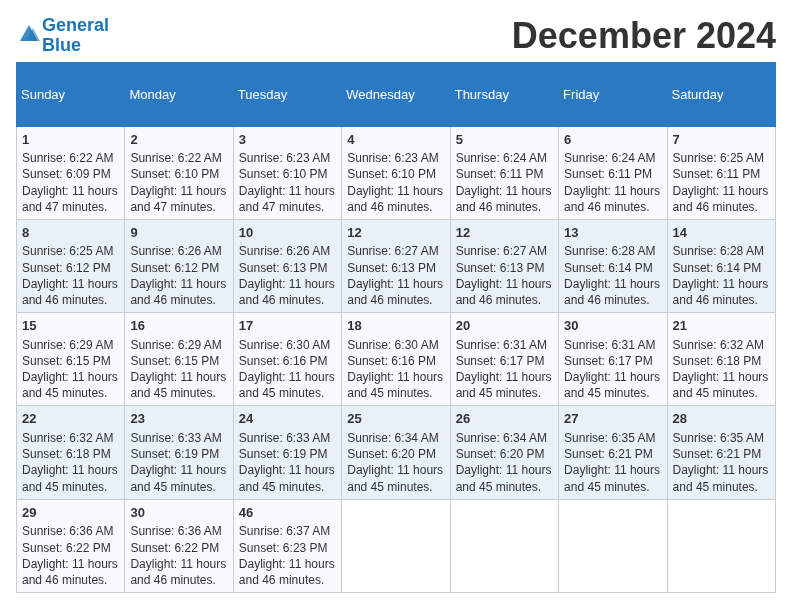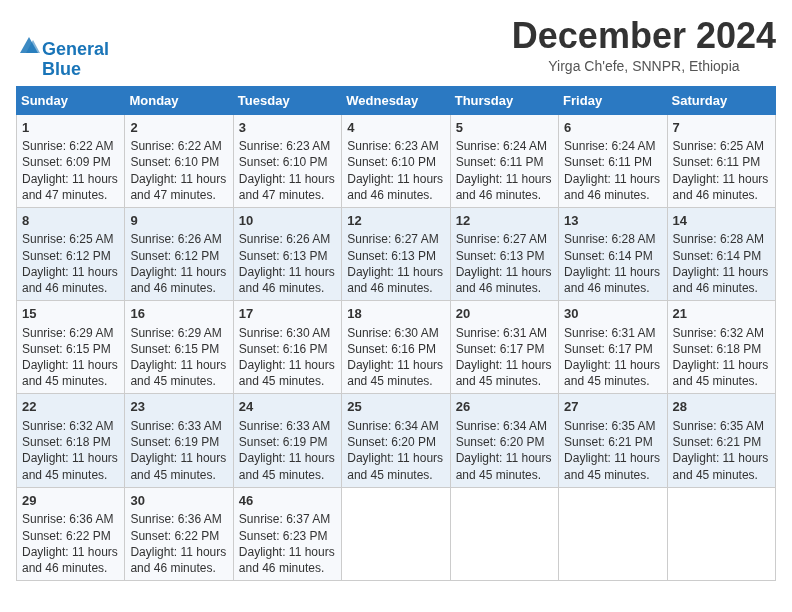--- a/index.html
+++ b/index.html
@@ -19,56 +19,55 @@
     .logo {
       display: flex;
       align-items: center;
       gap: 2px;
     }
     .logo-text {
       font-size: 18px;
       font-weight: bold;
       color: #333;
       line-height: 1.1;
-      margin-top: 24px;
     }
     .logo-text span {
       color: #1a75b8;
     }
     .logo-icon {
       width: 22px;
       height: 22px;
       margin-left: 2px;
     }
     .title-section {
-      text-align: center;
+      text-align: left;
     }
     .month-title {
       font-size: 36px;
       font-weight: bold;
       color: #333;
       line-height: 1.1;
     }
     .location {
       font-size: 14px;
       color: #555;
       margin-top: 2px;
     }
     .calendar {
       width: 100%;
       border-collapse: collapse;
       font-size: 11px;
     }
     .calendar thead tr th {
       background: #2b79c2;
       color: #fff;
-      padding: 6px 4px;
+      padding: 24px 4px;
       text-align: left;
       font-size: 13px;
-      font-weight: bold;
+      font-weight: normal;
       border: 1px solid #2b79c2;
     }
     .calendar tbody tr td {
       vertical-align: top;
       padding: 4px 5px;
       border: 1px solid #ccc;
       width: calc(100% / 7);
       min-height: 80px;
       background: #fff;
       color: #333;
@@ -105,21 +104,20 @@
         <polygon points="30,10 44,36 16,36" fill="#1a75b8" opacity="0.55"></polygon>
       </svg>
     </div>
     <div class="logo-text">
       <div><span>General</span></div>
       <div><span style="color:#1a75b8;">Blue</span></div>
     </div>
   </div>
   <div class="title-section">
     <div class="month-title">December 2024</div>
-    <div class="location">Yirga Ch'efe, SNNPR, Ethiopia</div>
   </div>
 </div>
 
 <table class="calendar">
   <thead>
     <tr id="dow-row">
         <th>Sunday</th>
         <th>Monday</th>
         <th>Tuesday</th>
         <th>Wednesday</th>

